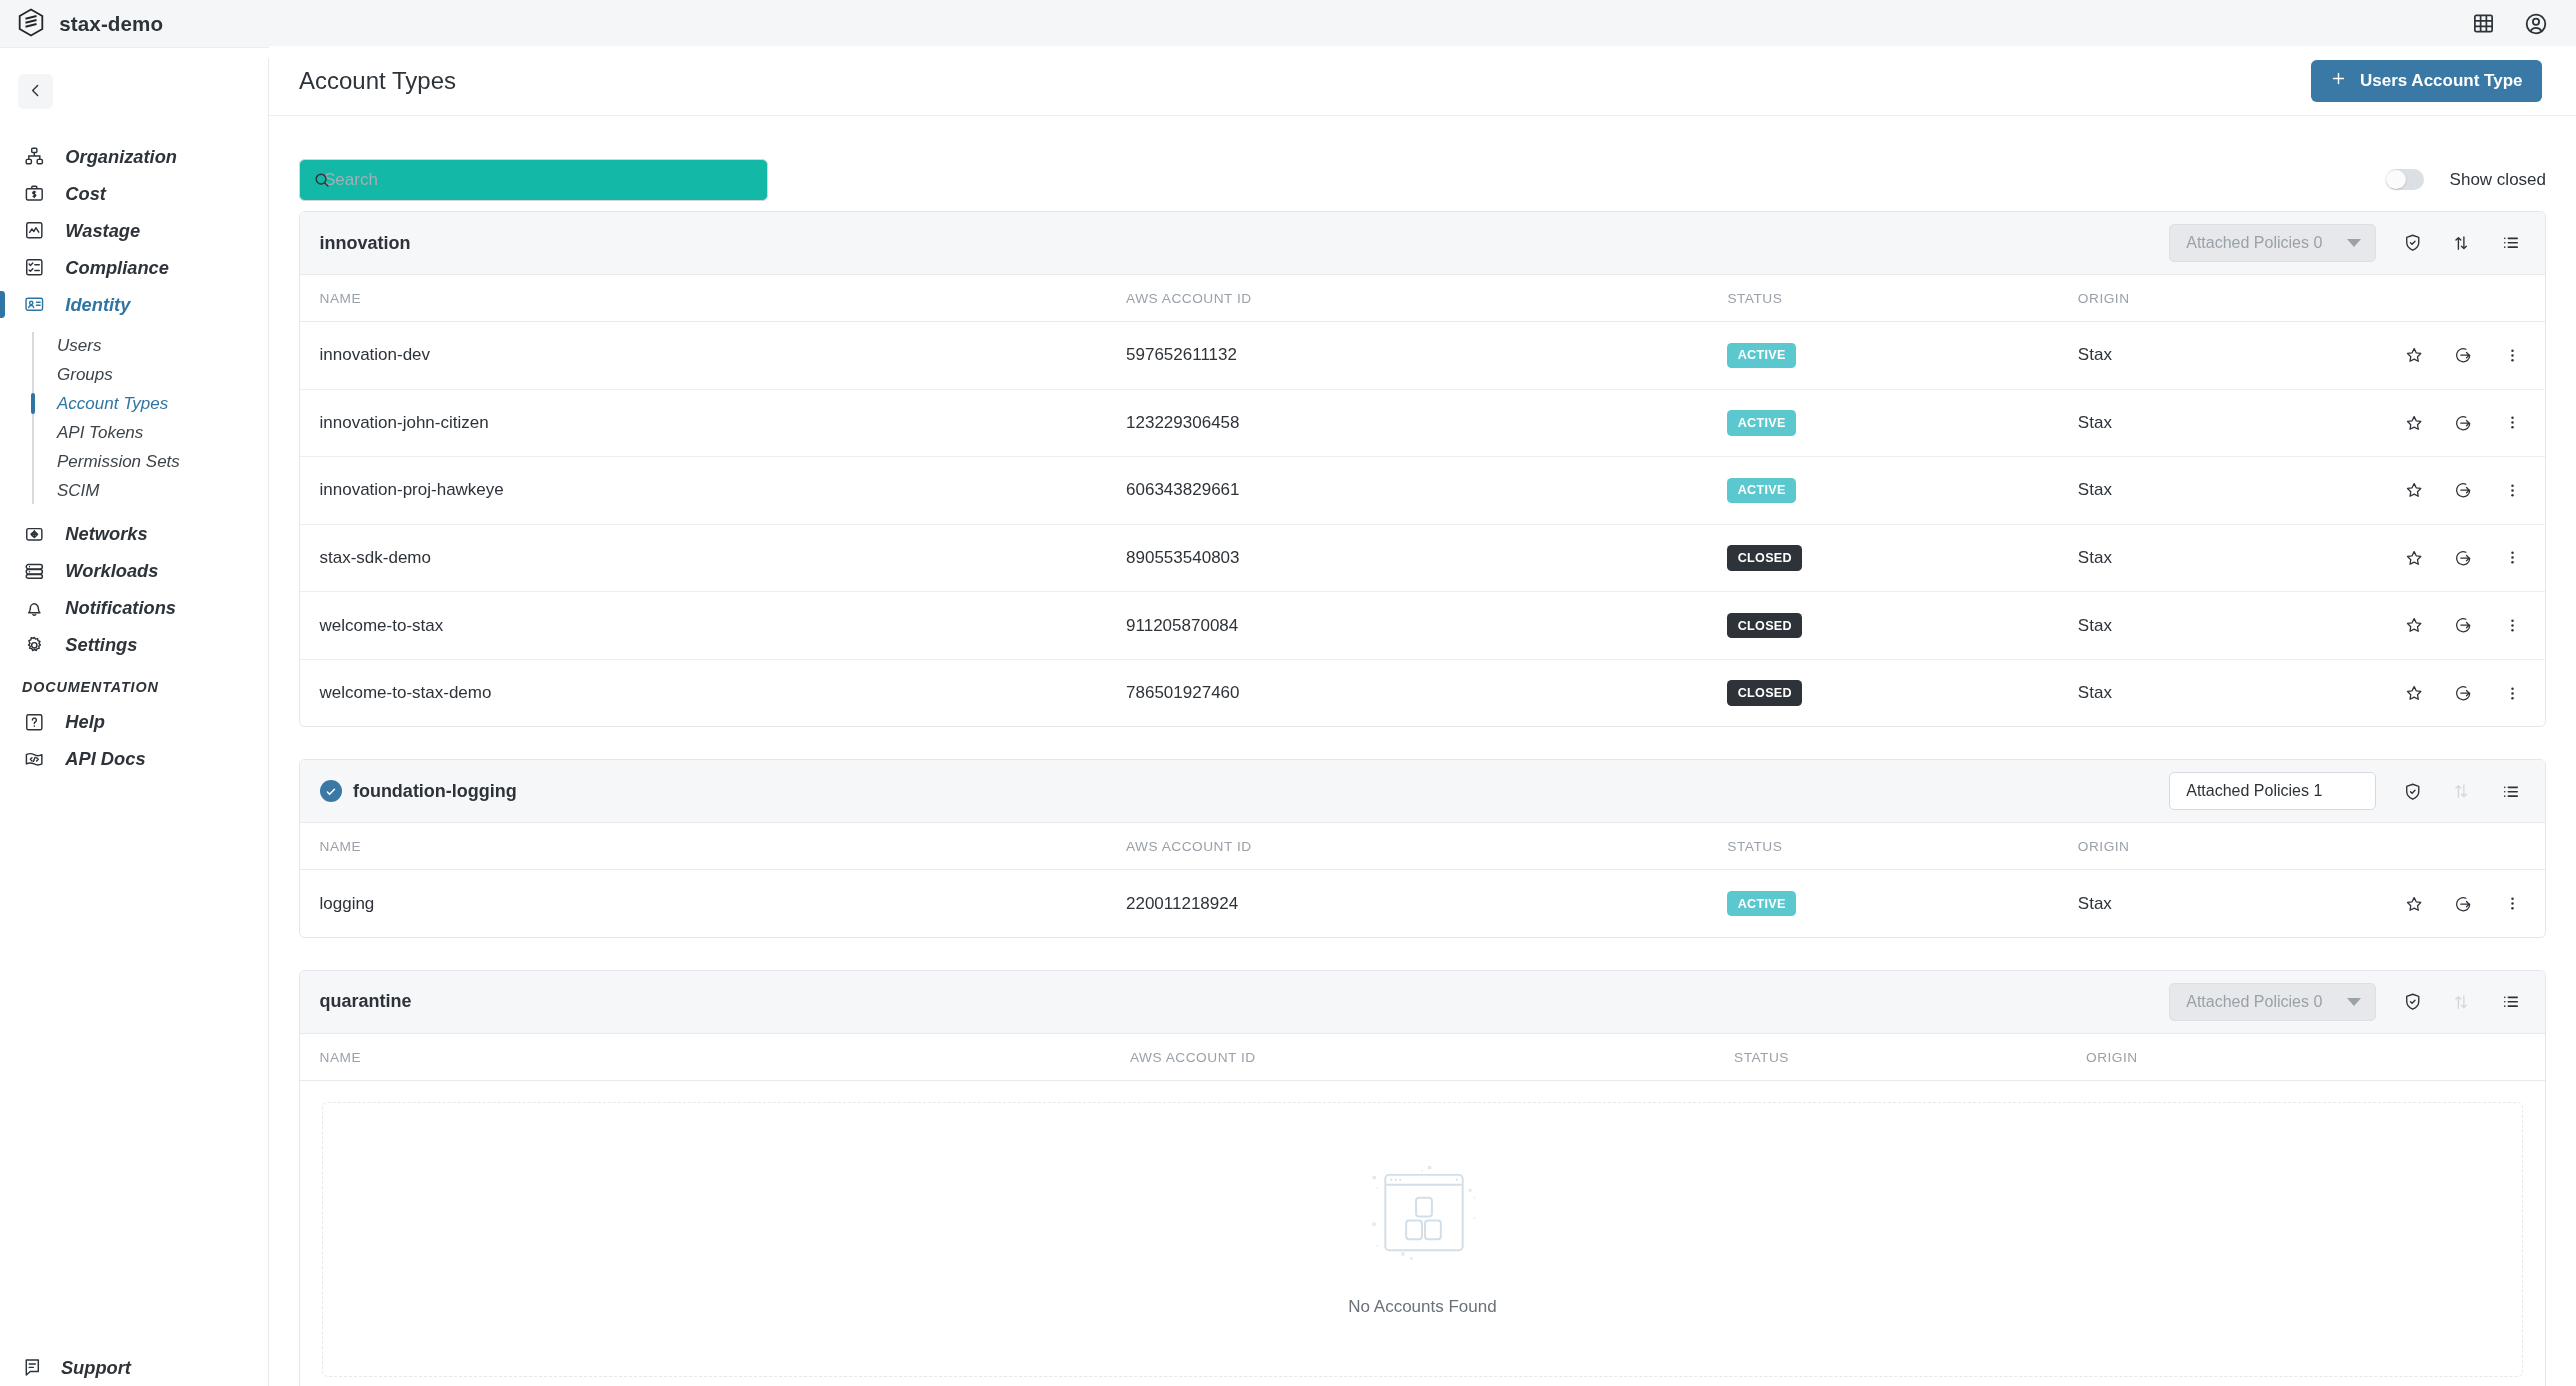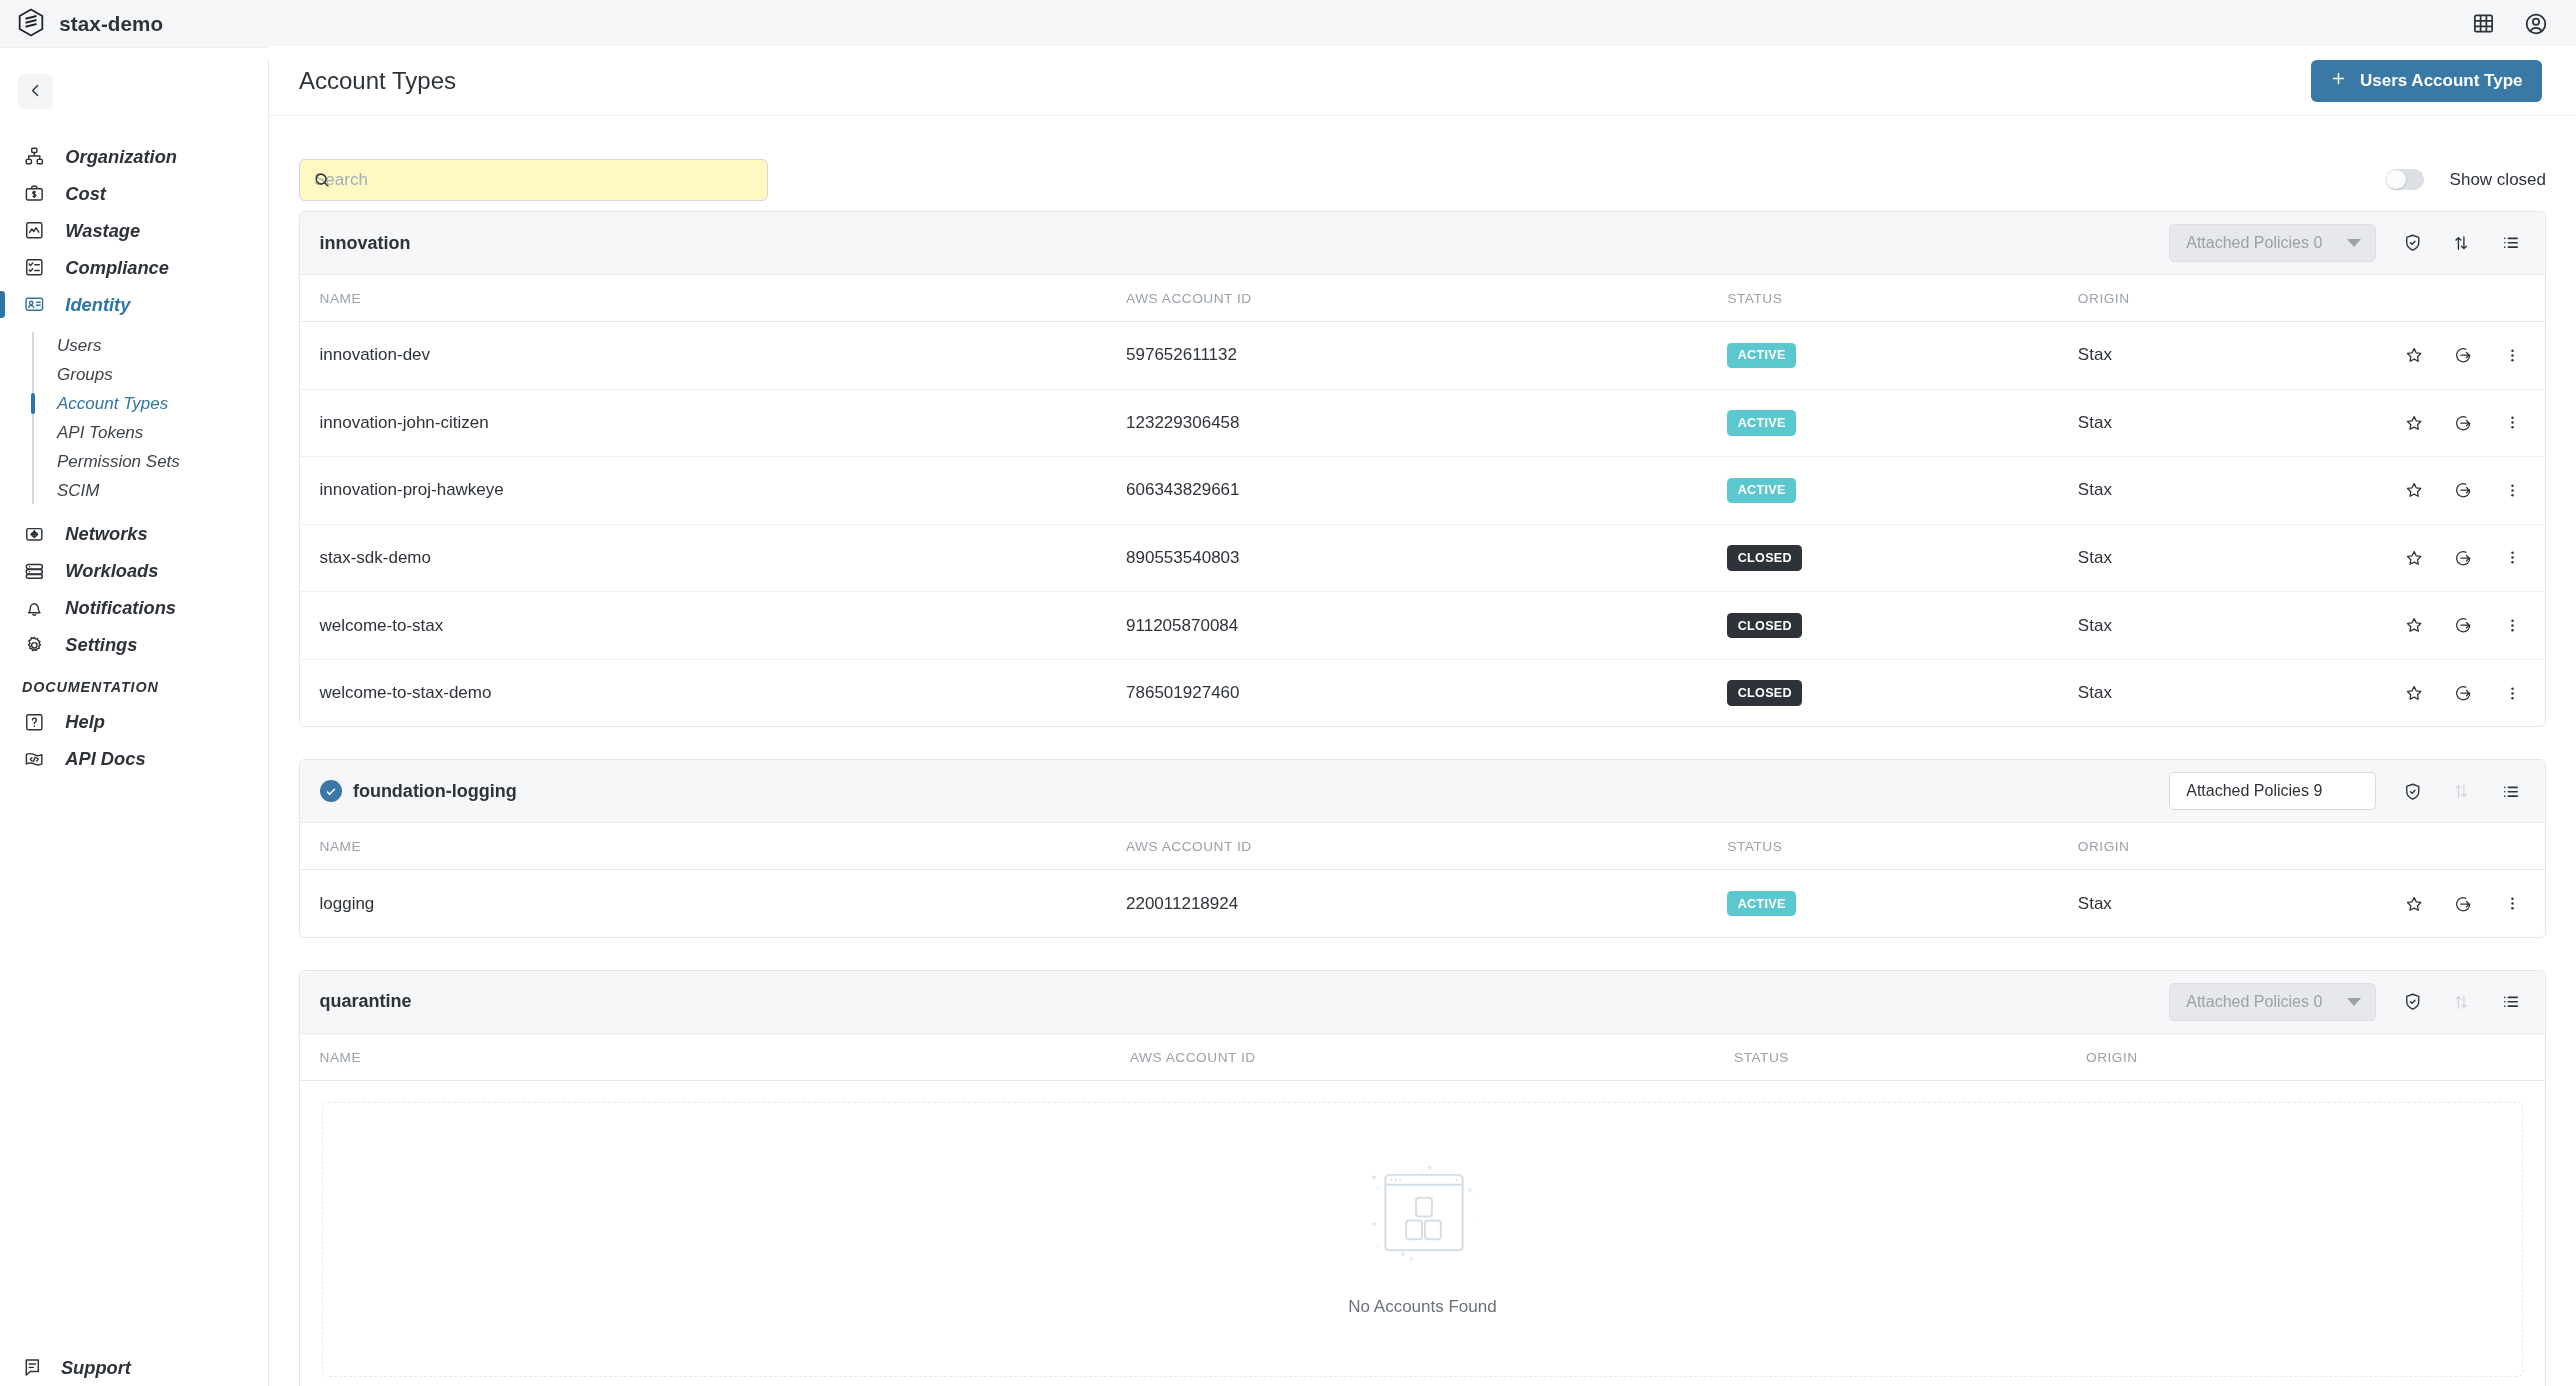--- a/index.html
+++ b/index.html
@@ -77,22 +77,22 @@
     margin-left:auto; display:flex; align-items:center; gap:12.6px;
     background:#3a78a5; color:#fff; border:none; border-radius:5.7px;
     height: 42px; padding: 0 19.5px; font-size: 17px; font-weight: bold; cursor:pointer;
     font-family: "Liberation Sans", sans-serif;
   }
   .content { padding: 32px 30px 0 30px; }
 
   .filter-row { display:flex; align-items:center; height: 63px; }
   .search-box {
     position: relative; width: 469px; height: 42px;
-    border: 0.6px solid #d3d7dc; border-radius: 5.7px; background:#fef9c3;
-    display:flex; align-items:center; padding-left: 14px;
+    border: 0.6px solid #d3d7dc; border-radius: 5.7px; background:#14b8a6;
+    display:flex; align-items:center; padding-left: 24px;
   }
   .search-box .s-icon { position:absolute; left: 12.6px; top: 11.4px; }
   .search-input {
     border:none; outline:none; width: 100%; height: 100%;
     font-size: 17px; color:#2d3339; background:transparent;
     font-family: "Liberation Sans", sans-serif;
   }
   .search-input::placeholder { color:#a7adb4; }
   .show-closed { margin-left:auto; display:flex; align-items:center; gap:26px; }
   .toggle {
@@ -609,21 +609,21 @@
         <div class="card-title">
           <span class="check-badge">
             <svg width="13.7" height="13.7" viewBox="0 0 24 24" fill="none" stroke="#ffffff" stroke-width="2.6" stroke-linecap="round" stroke-linejoin="round">
                 <path d="M6 12.4l3.8 4L18.4 7.6"></path>
               </svg>
           </span>
           <span>foundation-logging</span>
         </div>
         <div class="card-tools">
           <div class="policies-select enabled">
-            <span>Attached Policies 9</span>
+            <span>Attached Policies 1</span>
             <span class="caret"></span>
           </div>
           <span class="tool-icon">
             <svg width="19.5" height="19.5" viewBox="0 0 24 24" fill="none" stroke="#2d3339" stroke-width="1.7">
                 <path d="M12 2.8l7.4 2.6v6.2c0 4.4-3 7.6-7.4 9.6-4.4-2-7.4-5.2-7.4-9.6V5.4z" stroke-linejoin="round"></path>
                 <path d="M9.2 11.9l2 2 3.6-3.8" stroke-linecap="round" stroke-linejoin="round"></path>
               </svg>
           </span>
           <span class="tool-icon">
             <svg width="18.3" height="18.3" viewBox="0 0 24 24" fill="none" stroke="#d4d8dd" stroke-width="1.8" stroke-linecap="round" stroke-linejoin="round">

